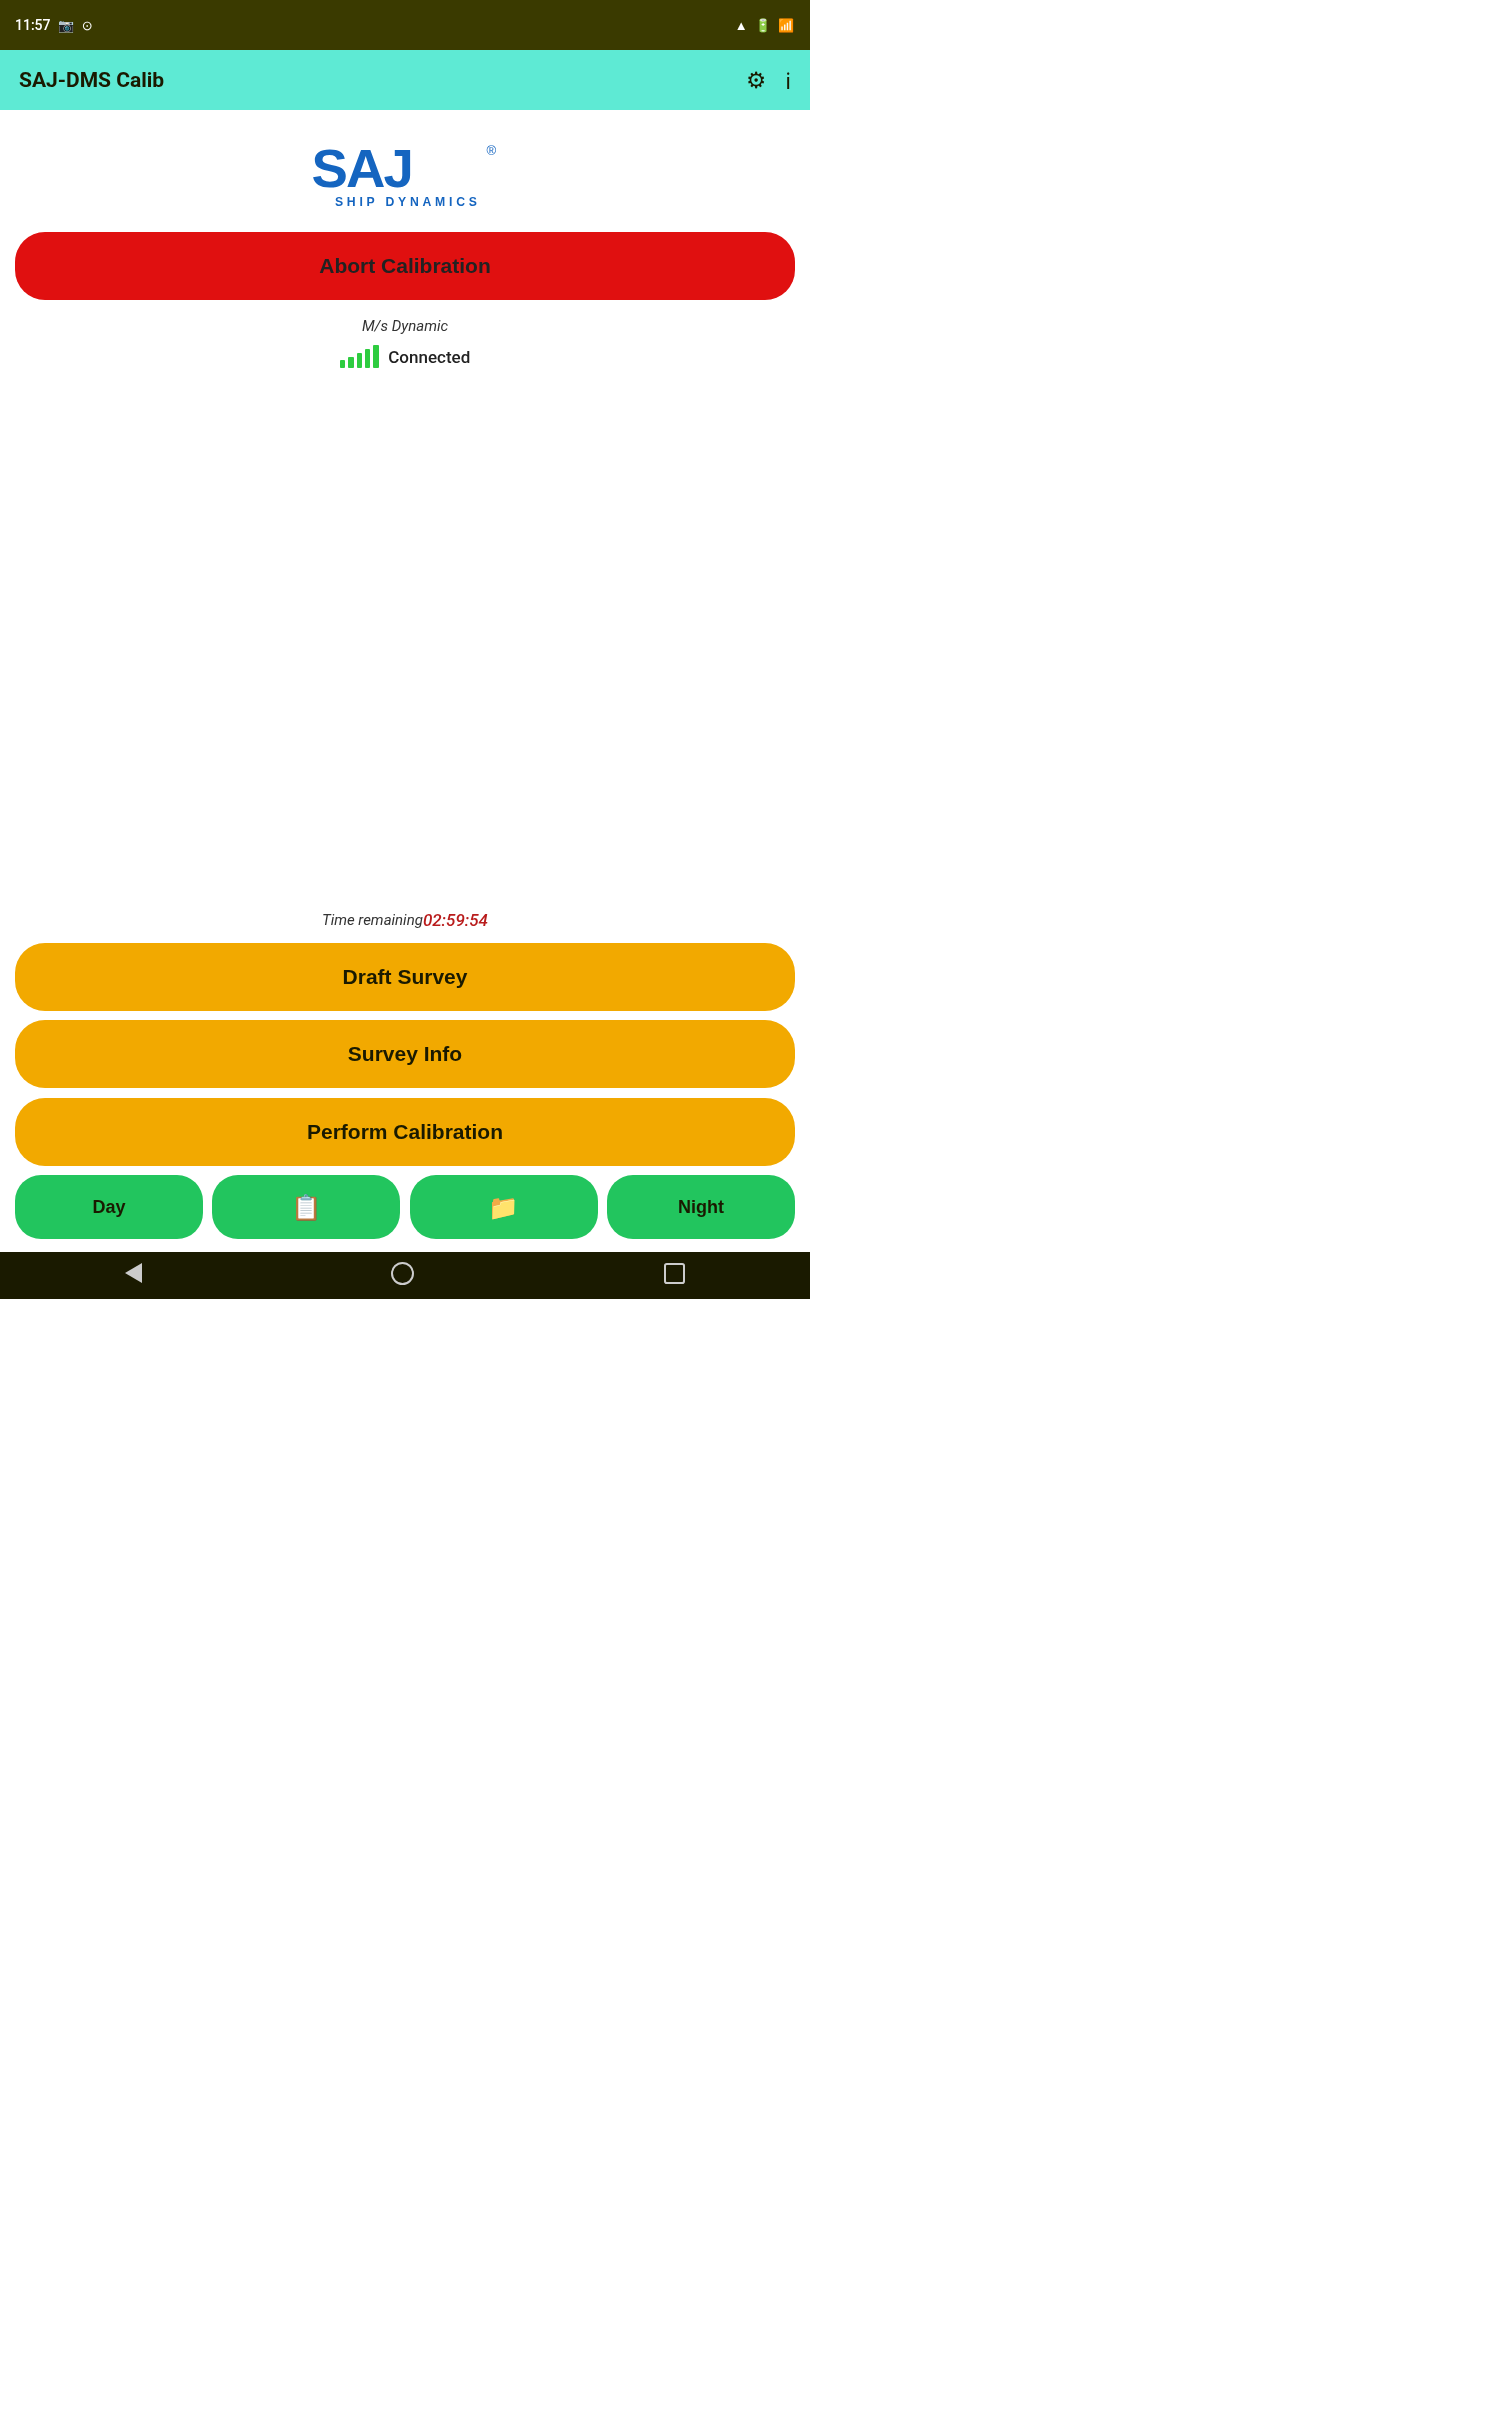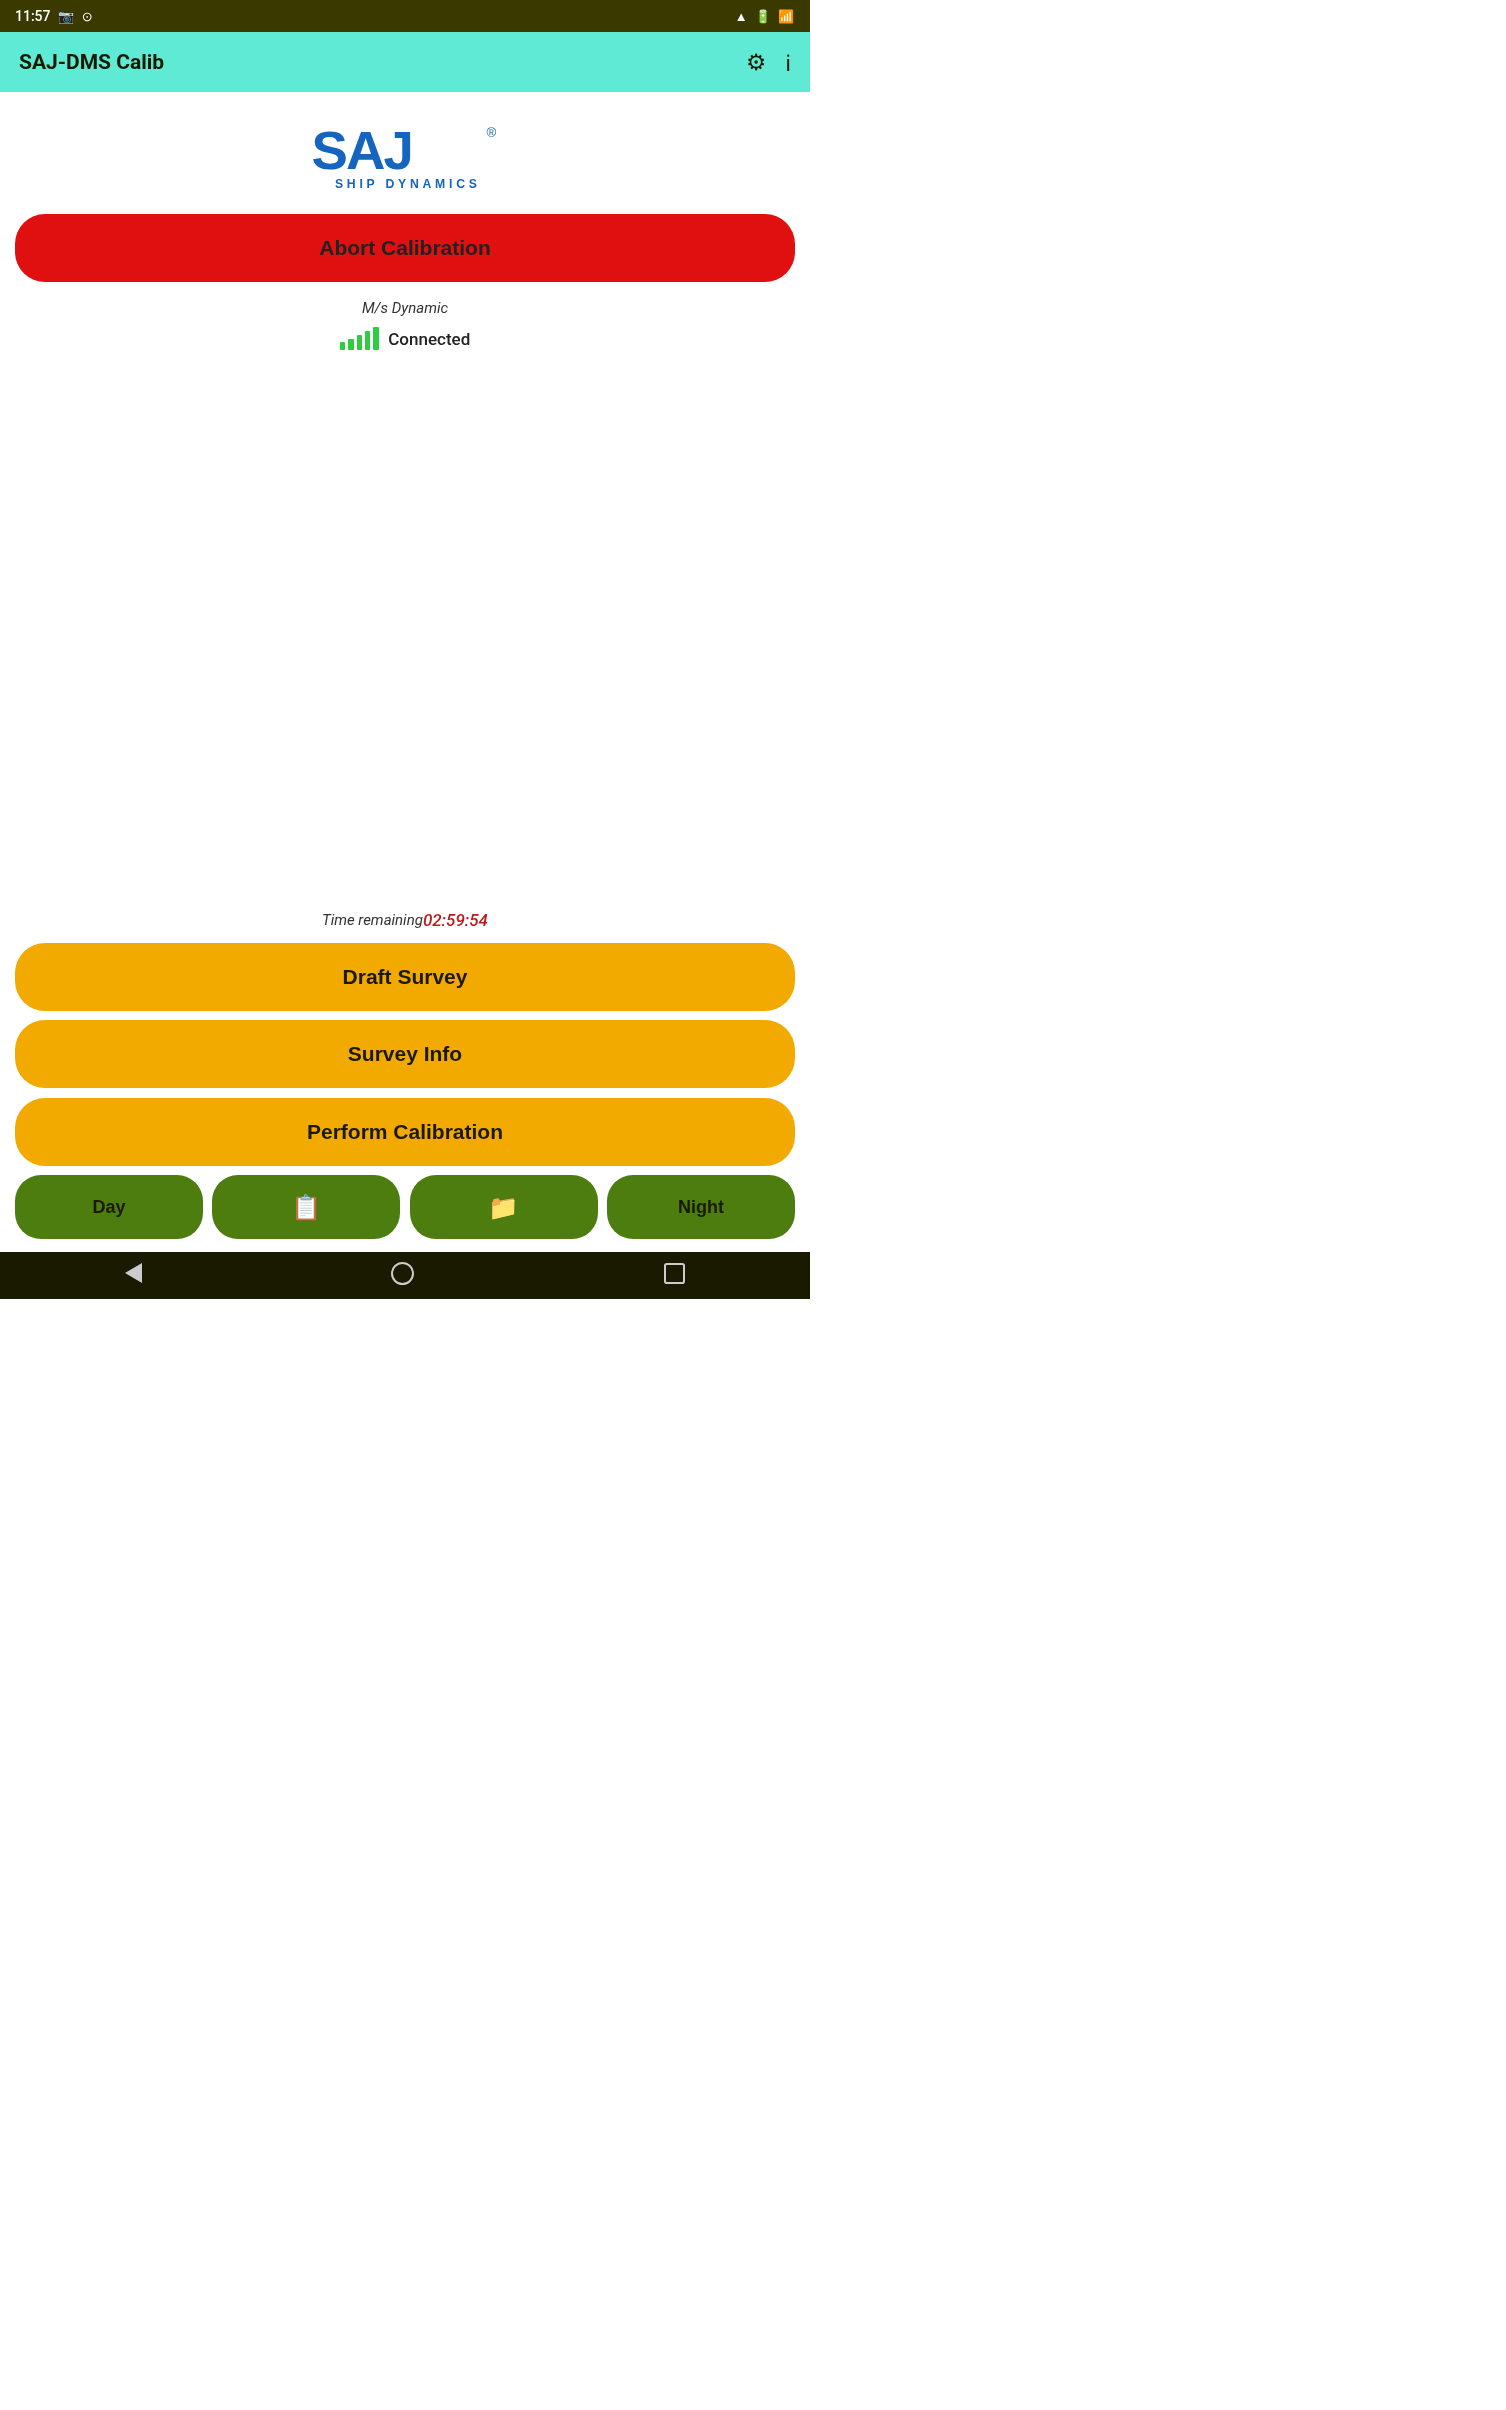--- a/index.html
+++ b/index.html
@@ -12,21 +12,21 @@
       background: #fff;
       display: flex;
       flex-direction: column;
       overflow-x: hidden;
     }
 
     
     .status-bar {
       background: #3a3a00;
       color: #fff;
-      height: 32px;
+      height: 50px;
       display: flex;
       align-items: center;
       justify-content: space-between;
       padding: 0 15px;
       font-size: 14px;
       font-weight: 500;
     }
     .status-bar-left { display: flex; align-items: center; gap: 7.5px; }
     .status-bar-right { display: flex; align-items: center; gap: 7.5px; }
     .status-icon { font-size: 13px; }
@@ -180,21 +180,21 @@
     
     .bottom-tab-row {
       width: 100%;
       padding: 0 15px;
       display: flex;
       gap: 9.4px;
       margin-bottom: 13px;
     }
     .tab-btn {
       flex: 1;
-      background: #4d7c0f;
+      background: #22c55e;
       color: #1a1a00;
       border: none;
       border-radius: 26px;
       height: 64px;
       font-size: 18px;
       font-weight: 600;
       cursor: pointer;
       display: flex;
       align-items: center;
       justify-content: center;

